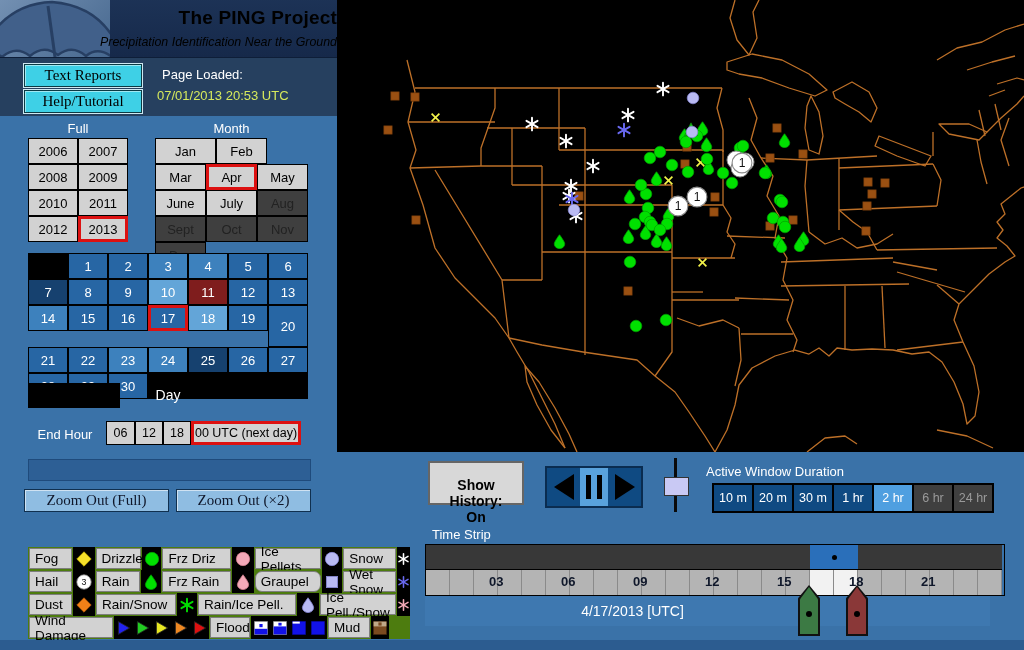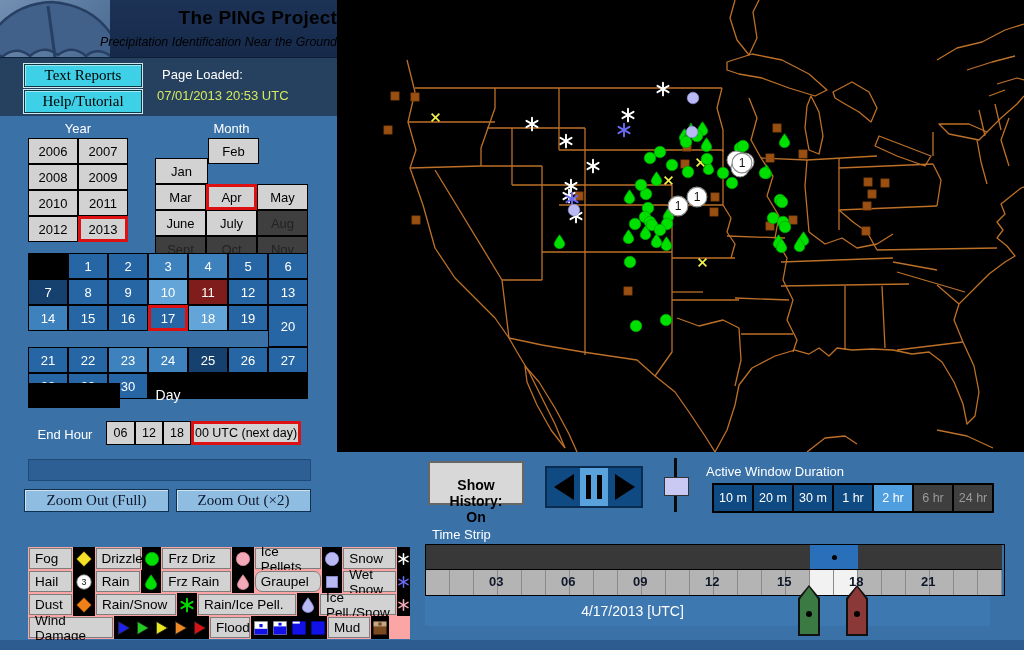--- a/index.html
+++ b/index.html
@@ -43,21 +43,21 @@
   .eh-btn{background:#d2d2d2;border:1px solid #000;box-sizing:border-box;height:24px;
           font-size:12.5px;display:flex;align-items:center;justify-content:center;cursor:pointer}
   .eh-btn.selred{border:3px solid #dd1111}
   #divider-bar{left:28px;top:459px;width:281px;height:20px;background:#2d5f95;border:1px solid #1f4b7c}
   .zoom-btn{position:absolute;top:489px;height:21px;background:#8fbde2;color:#0f172a;
             font-family:"Liberation Serif",serif;font-size:15px;line-height:21px;text-align:center;
             border:1px solid #10304f;box-shadow:inset 1px 1px 0 #cfe2f2;cursor:pointer}
 
   
   #legend{left:28px;top:524px;width:382px;height:116px}
-  .lg-row{position:absolute;left:0;display:flex;background:#fca5a5;height:23px;width:382px}
+  .lg-row{position:absolute;left:0;display:flex;background:#4d7c0f;height:23px;width:382px}
   .lg-row0{background:transparent}
   .lg-btn{background:#d2d2d2;color:#000;font-size:13.5px;display:flex;align-items:center;
           padding-left:5px;box-sizing:border-box;border:1px solid #7d7d7d;margin:1px;cursor:pointer}
   .lg-tile{background:#000;display:flex;align-items:center;justify-content:center}
   #legend-title{color:#fff;font-size:14px;line-height:22px;white-space:nowrap}
 
   
   #map{left:337px;top:0;width:687px;height:452px;background:#000;overflow:hidden}
   #map svg.base{position:absolute;left:0;top:0}
   .mk{position:absolute;line-height:0}
@@ -124,34 +124,34 @@
   <div class="title">The PING Project</div>
   <div class="subtitle">Precipitation Identification Near the Ground</div>
 </div>
 <div id="band2" class="abs">
   <div class="cyan-btn" style="top:6px">Text Reports</div>
   <div class="cyan-btn" style="top:32px">Help/Tutorial</div>
   <div class="abs pl-label" style="left:162px;top:9px">Page Loaded:</div>
   <div class="abs pl-value" style="left:157px;top:30px">07/01/2013 20:53 UTC</div>
 </div>
 
-<div class="abs sec-label" style="left:28px;top:121px;width:100px">Year</div>
+<div class="abs sec-label" style="left:28px;top:121px;width:100px">Full</div>
 <div class="abs sec-label" style="left:155px;top:121px;width:153px">Month</div>
 <div id="year-grid" class="abs grid" style="left:28px;top:138px;width:100px">
     <div class="cal-btn" style="width: 50px; height: 26px;">2006</div>
     <div class="cal-btn" style="width: 50px; height: 26px;">2007</div>
     <div class="cal-btn" style="width: 50px; height: 26px;">2008</div>
     <div class="cal-btn" style="width: 50px; height: 26px;">2009</div>
     <div class="cal-btn" style="width: 50px; height: 26px;">2010</div>
     <div class="cal-btn" style="width: 50px; height: 26px;">2011</div>
     <div class="cal-btn" style="width: 50px; height: 26px;">2012</div>
     <div class="cal-btn selred" style="width: 50px; height: 26px;">2013</div>
   </div>
 <div id="month-grid" class="abs grid" style="left:155px;top:138px;width:153px">
-    <div class="cal-btn" style="width: 53px; height: 26px; margin-top: 20px;">Jan</div>
+    <div class="cal-btn" style="width: 61px; height: 26px;">Jan</div>
     <div class="cal-btn" style="width: 51px; height: 26px;">Feb</div>
     <div class="cal-btn" style="width: 51px; height: 26px;">Mar</div>
     <div class="cal-btn selred" style="width: 51px; height: 26px;">Apr</div>
     <div class="cal-btn" style="width: 51px; height: 26px;">May</div>
     <div class="cal-btn" style="width: 51px; height: 26px;">June</div>
     <div class="cal-btn" style="width: 51px; height: 26px;">July</div>
     <div class="cal-btn dis" style="width: 51px; height: 26px;">Aug</div>
     <div class="cal-btn dis" style="width: 51px; height: 26px;">Sept</div>
     <div class="cal-btn dis" style="width: 51px; height: 26px;">Oct</div>
     <div class="cal-btn dis" style="width: 51px; height: 26px;">Nov</div>

